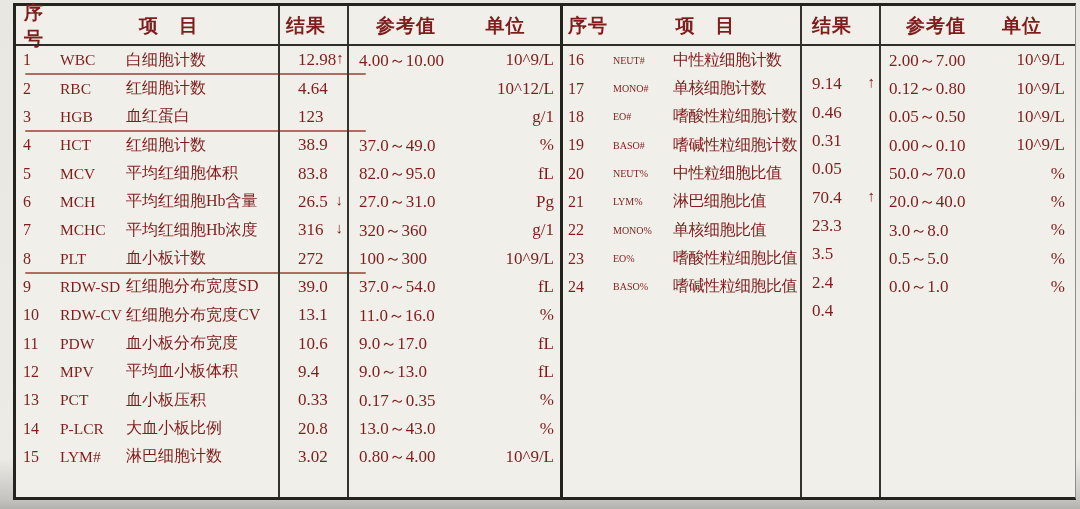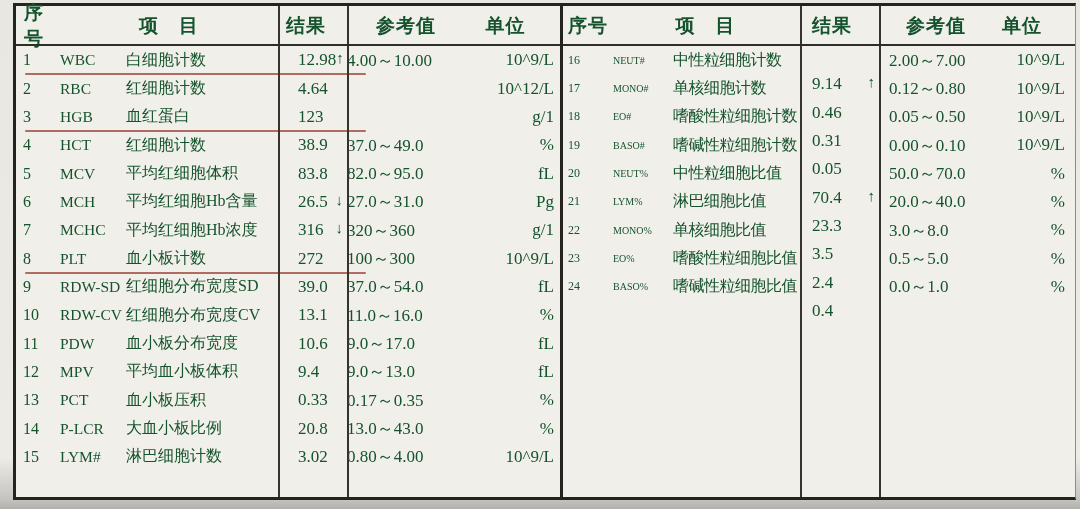--- a/index.html
+++ b/index.html
@@ -1,21 +1,21 @@
 <!DOCTYPE html>
 <html><head>
 <meta charset="utf-8">
 <style>
   * { margin:0; padding:0; box-sizing:border-box; }
   html,body { background:#dddbd7; }
   .page {
     position:relative; width:1080px; height:509px; overflow:hidden;
     background:linear-gradient(180deg,#e9e7e2 0%, #edebe6 90%, #c6c4c0 98%, #b3b1ad 100%);
     font-family:"Liberation Serif","DejaVu Serif",serif;
-    color:#14532d;
+    color:#7f1d1d;
   }
   .sheet {
     position:absolute; left:13px; top:3px; width:1063px; height:497px;
     background:#f1efe9;
     border-top:3px solid #24231e; border-left:3px solid #24231e;
     border-bottom:3px solid #24231e; border-right:1px solid #8f8d89;
     display:flex;
   }
   .tbl { position:relative; height:100%; }
   .tbl-left  { width:544px; }
@@ -39,23 +39,23 @@
   .tbl-right .h-unit { flex:1; text-align:center; padding-right:22px; }
 
   .tbody { position:relative; }
   .trow { position:relative; display:flex; align-items:center; height:28.35px;
           font-size:17px; white-space:nowrap; }
   .tbl-left  .c-no   { width:44px;  padding-left:7px; font-size:16px; }
   .tbl-left  .c-code { width:66px;  font-size:15.5px; }
   .tbl-left  .c-name { width:152px; font-size:16px; }
   .tbl-left  .c-res  { width:69px;  display:flex; justify-content:space-between;
                        padding-left:20px; padding-right:4px; }
-  .tbl-left  .c-ref  { width:118px; }
+  .tbl-left  .c-ref  { width:118px; padding-left:12px; }
   .tbl-left  .c-unit { flex:1; text-align:right; padding-right:6px; }
-  .tbl-right .c-no   { width:50px;  padding-left:5px; font-size:12px; }
+  .tbl-right .c-no   { width:50px;  padding-left:5px; font-size:16px; }
   .tbl-right .c-code { width:60px;  font-size:10px; }
   .tbl-right .c-name { width:131px; font-size:16px; letter-spacing:-0.5px; }
   .tbl-right .c-res  { width:79px;  display:flex; justify-content:space-between;
                        padding-left:8px; padding-right:8px;margin-top:48px; }
   .tbl-right .c-ref  { width:110px; padding-left:6px; }
   .tbl-right .c-unit { flex:1; text-align:right; padding-right:10px; }
   .flag { font-size:15px; }
   .row-mark { position:absolute; left:9px; bottom:-1px; width:341px; height:2px;
               background:#a65a4d; opacity:.88; border-radius:1px; }
 </style>

